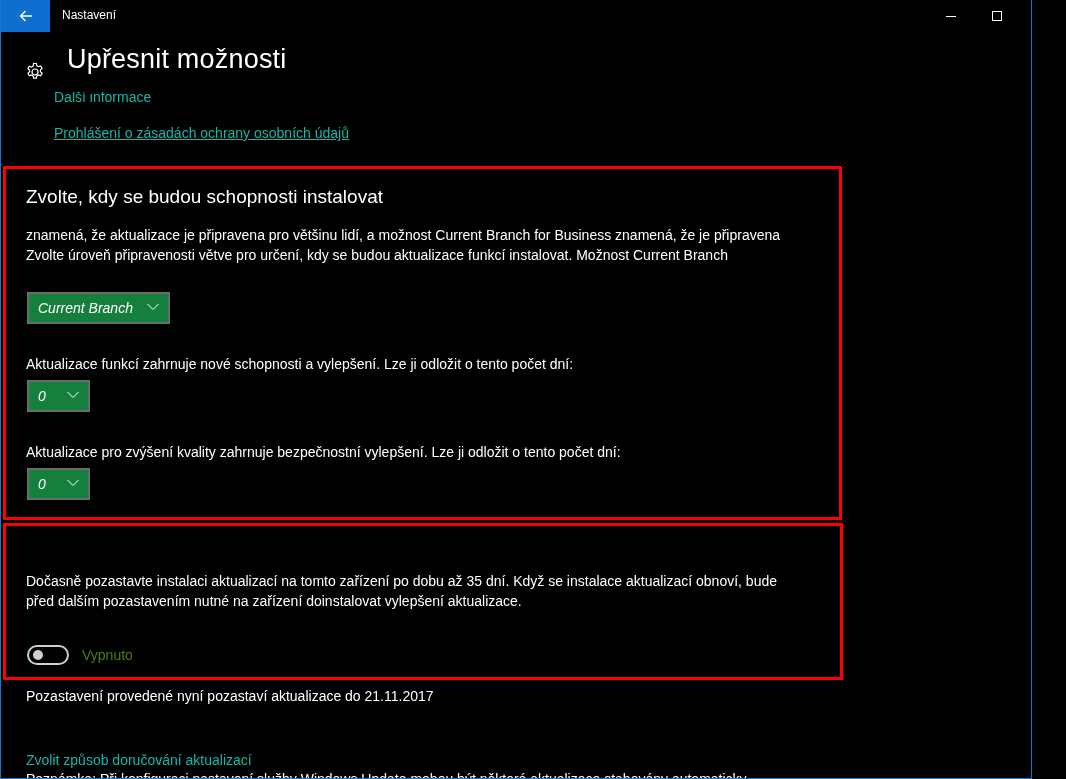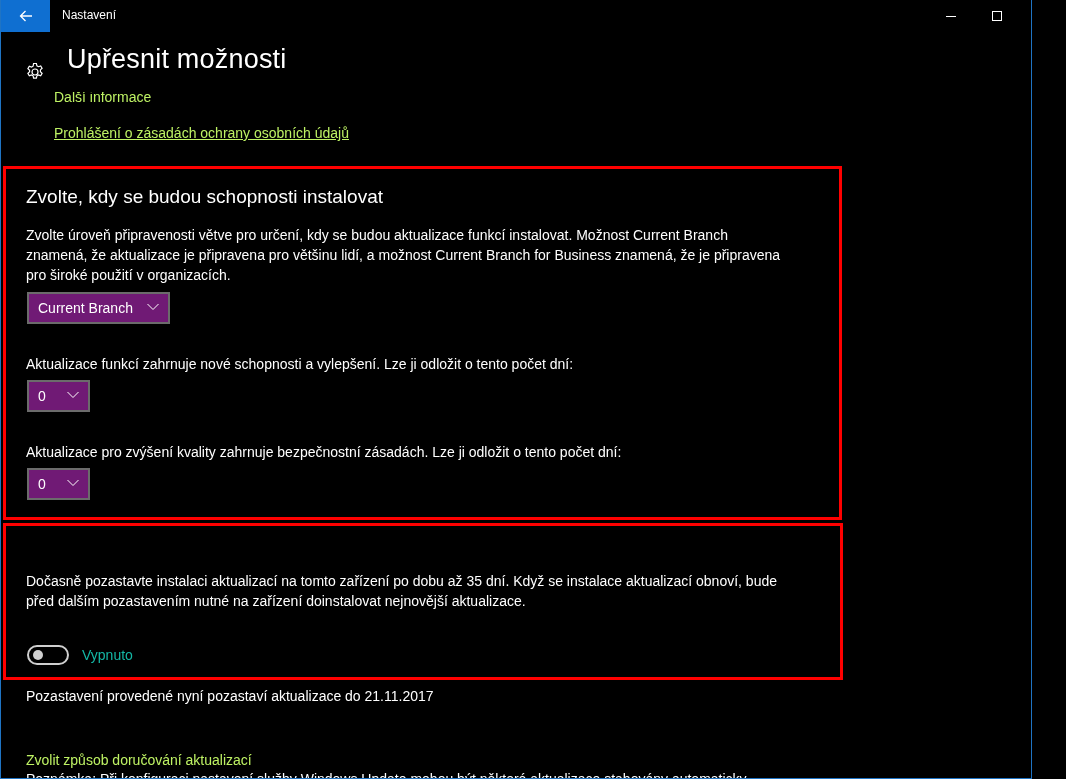--- a/index.html
+++ b/index.html
@@ -16,43 +16,43 @@
   .back-btn {
     position:absolute; left:0; top:0; width:49px; height:32px; background:#0f6fd1;
     display:flex; align-items:center; justify-content:center; cursor:pointer;
   }
   .app-title { position:absolute; left:61px; top:8px; font-size:12px; color:#fff; }
   .win-ctrl { position:absolute; top:0; width:46px; height:32px; display:flex; align-items:center; justify-content:center; }
   .win-min { left:927px; } .win-max { left:973px; } .win-close { left:1019px; }
   .page-title { position:absolute; left:66px; top:44px; font-size:27px; color:#fff; font-weight:normal; letter-spacing:0.2px; }
   .gear { position:absolute; left:24px; top:62px; }
 
-  .link { color:#bef264; font-size:14px; cursor:pointer; }
+  .link { color:#14b8a6; font-size:14px; cursor:pointer; }
   .link-more { position:absolute; left:53px; top:89px; clip-path: inset(3px 0 0 0); }
   .link-privacy { position:absolute; left:53px; top:125px;text-decoration:underline; }
 
   .highlight { position:absolute; border:3px solid #ff0000; box-sizing:border-box; }
   .hl1 { left:2px; top:166px; width:839px; height:354px; }
   .hl2 { left:2px; top:523px; width:840px; height:157px; }
 
   .section-title { position:absolute; left:25px; font-size:19px; color:#fff; }
   .body-text { position:absolute; left:25px; font-size:14px; color:#fff; line-height:20px; }
 
   .dropdown {
     position:absolute; left:26px; box-sizing:border-box; border:2px solid #6b6b6b; height:32px;
-    display:flex; align-items:center; padding-left:9px; font-size:14px; color:#fff; background:#701a75; cursor:pointer;
+    display:flex; align-items:center; padding-left:9px; font-size:14px; color:#fff; background:#15803d; cursor:pointer;font-style:italic;
   }
   .dropdown .chev { position:absolute; right:9px; top:9px; }
 
   .toggle {
     position:absolute; left:26px; top:645px; width:42px; height:20px; box-sizing:border-box;
     border:2px solid #cfcfcf; border-radius:11px; cursor:pointer;
   }
   .toggle .knob { position:absolute; left:4px; top:3px; width:10px; height:10px; border-radius:50%; background:#cfcfcf; }
-  .toggle-label { position:absolute; left:81px; top:647px; font-size:14px; color:#14b8a6; }
+  .toggle-label { position:absolute; left:81px; top:647px; font-size:14px; color:#4d7c0f; }
 
   .cutoff { position:absolute; left:25px; top:771px; font-size:14px; color:#fff; white-space:nowrap; }
 </style>
 </head>
 <body>
 
 <div class="window">
 
   <div class="titlebar">
     <div class="back-btn">
@@ -85,52 +85,51 @@
     </g>
   </svg>
   <h1 class="page-title" style="margin:0;">Upřesnit možnosti</h1>
 
   <div class="link link-more">Další informace</div>
   <div class="link link-privacy">Prohlášení o zásadách ochrany osobních údajů</div>
 
   <div class="highlight hl1"></div>
   <div class="section-title" style="top:186px;">Zvolte, kdy se budou schopnosti instalovat</div>
   <div class="body-text" style="top:225px;">
+    <div>znamená, že aktualizace je připravena pro většinu lidí, a možnost Current Branch for Business znamená, že je připravena</div>
     <div>Zvolte úroveň připravenosti větve pro určení, kdy se budou aktualizace funkcí instalovat. Možnost Current Branch</div>
-    <div>znamená, že aktualizace je připravena pro většinu lidí, a možnost Current Branch for Business znamená, že je připravena</div>
-    <div>pro široké použití v organizacích.</div>
   </div>
 
   <div class="dropdown" style="top:292px; width:143px;">
     <span>Current Branch</span>
     <svg class="chev" width="12" height="8" viewBox="0 0 12 8">
         <path d="M0.5 1l5.5 5.5L11.5 1" stroke="#fff" stroke-width="1" fill="none"></path>
       </svg>
   </div>
 
   <div class="body-text" style="top:354px;">Aktualizace funkcí zahrnuje nové schopnosti a vylepšení. Lze ji odložit o tento počet dní:</div>
   <div class="dropdown" style="top:380px; width:63px;">
     <span>0</span>
     <svg class="chev" width="12" height="8" viewBox="0 0 12 8">
         <path d="M0.5 1l5.5 5.5L11.5 1" stroke="#fff" stroke-width="1" fill="none"></path>
       </svg>
   </div>
 
-  <div class="body-text" style="top:442px;">Aktualizace pro zvýšení kvality zahrnuje bezpečnostní zásadách. Lze ji odložit o tento počet dní:</div>
+  <div class="body-text" style="top:442px;">Aktualizace pro zvýšení kvality zahrnuje bezpečnostní vylepšení. Lze ji odložit o tento počet dní:</div>
   <div class="dropdown" style="top:468px; width:63px;">
     <span>0</span>
     <svg class="chev" width="12" height="8" viewBox="0 0 12 8">
         <path d="M0.5 1l5.5 5.5L11.5 1" stroke="#fff" stroke-width="1" fill="none"></path>
       </svg>
   </div>
 
   <div class="highlight hl2"></div>
   <div class="body-text" style="top:571px;">
     <div>Dočasně pozastavte instalaci aktualizací na tomto zařízení po dobu až 35 dní. Když se instalace aktualizací obnoví, bude</div>
-    <div>před dalším pozastavením nutné na zařízení doinstalovat nejnovější aktualizace.</div>
+    <div>před dalším pozastavením nutné na zařízení doinstalovat vylepšení aktualizace.</div>
   </div>
 
   <div class="toggle">
     <div class="knob"></div>
   </div>
   <div class="toggle-label">Vypnuto</div>
 
   <div class="body-text" style="top:686px;">Pozastavení provedené nyní pozastaví aktualizace do 21.11.2017</div>
   <div class="link" style="position:absolute; left:25px; top:752px;">Zvolit způsob doručování aktualizací</div>
   <div class="cutoff">Poznámka: Při konfiguraci nastavení služby Windows Update mohou být některé aktualizace stahovány automaticky</div>

